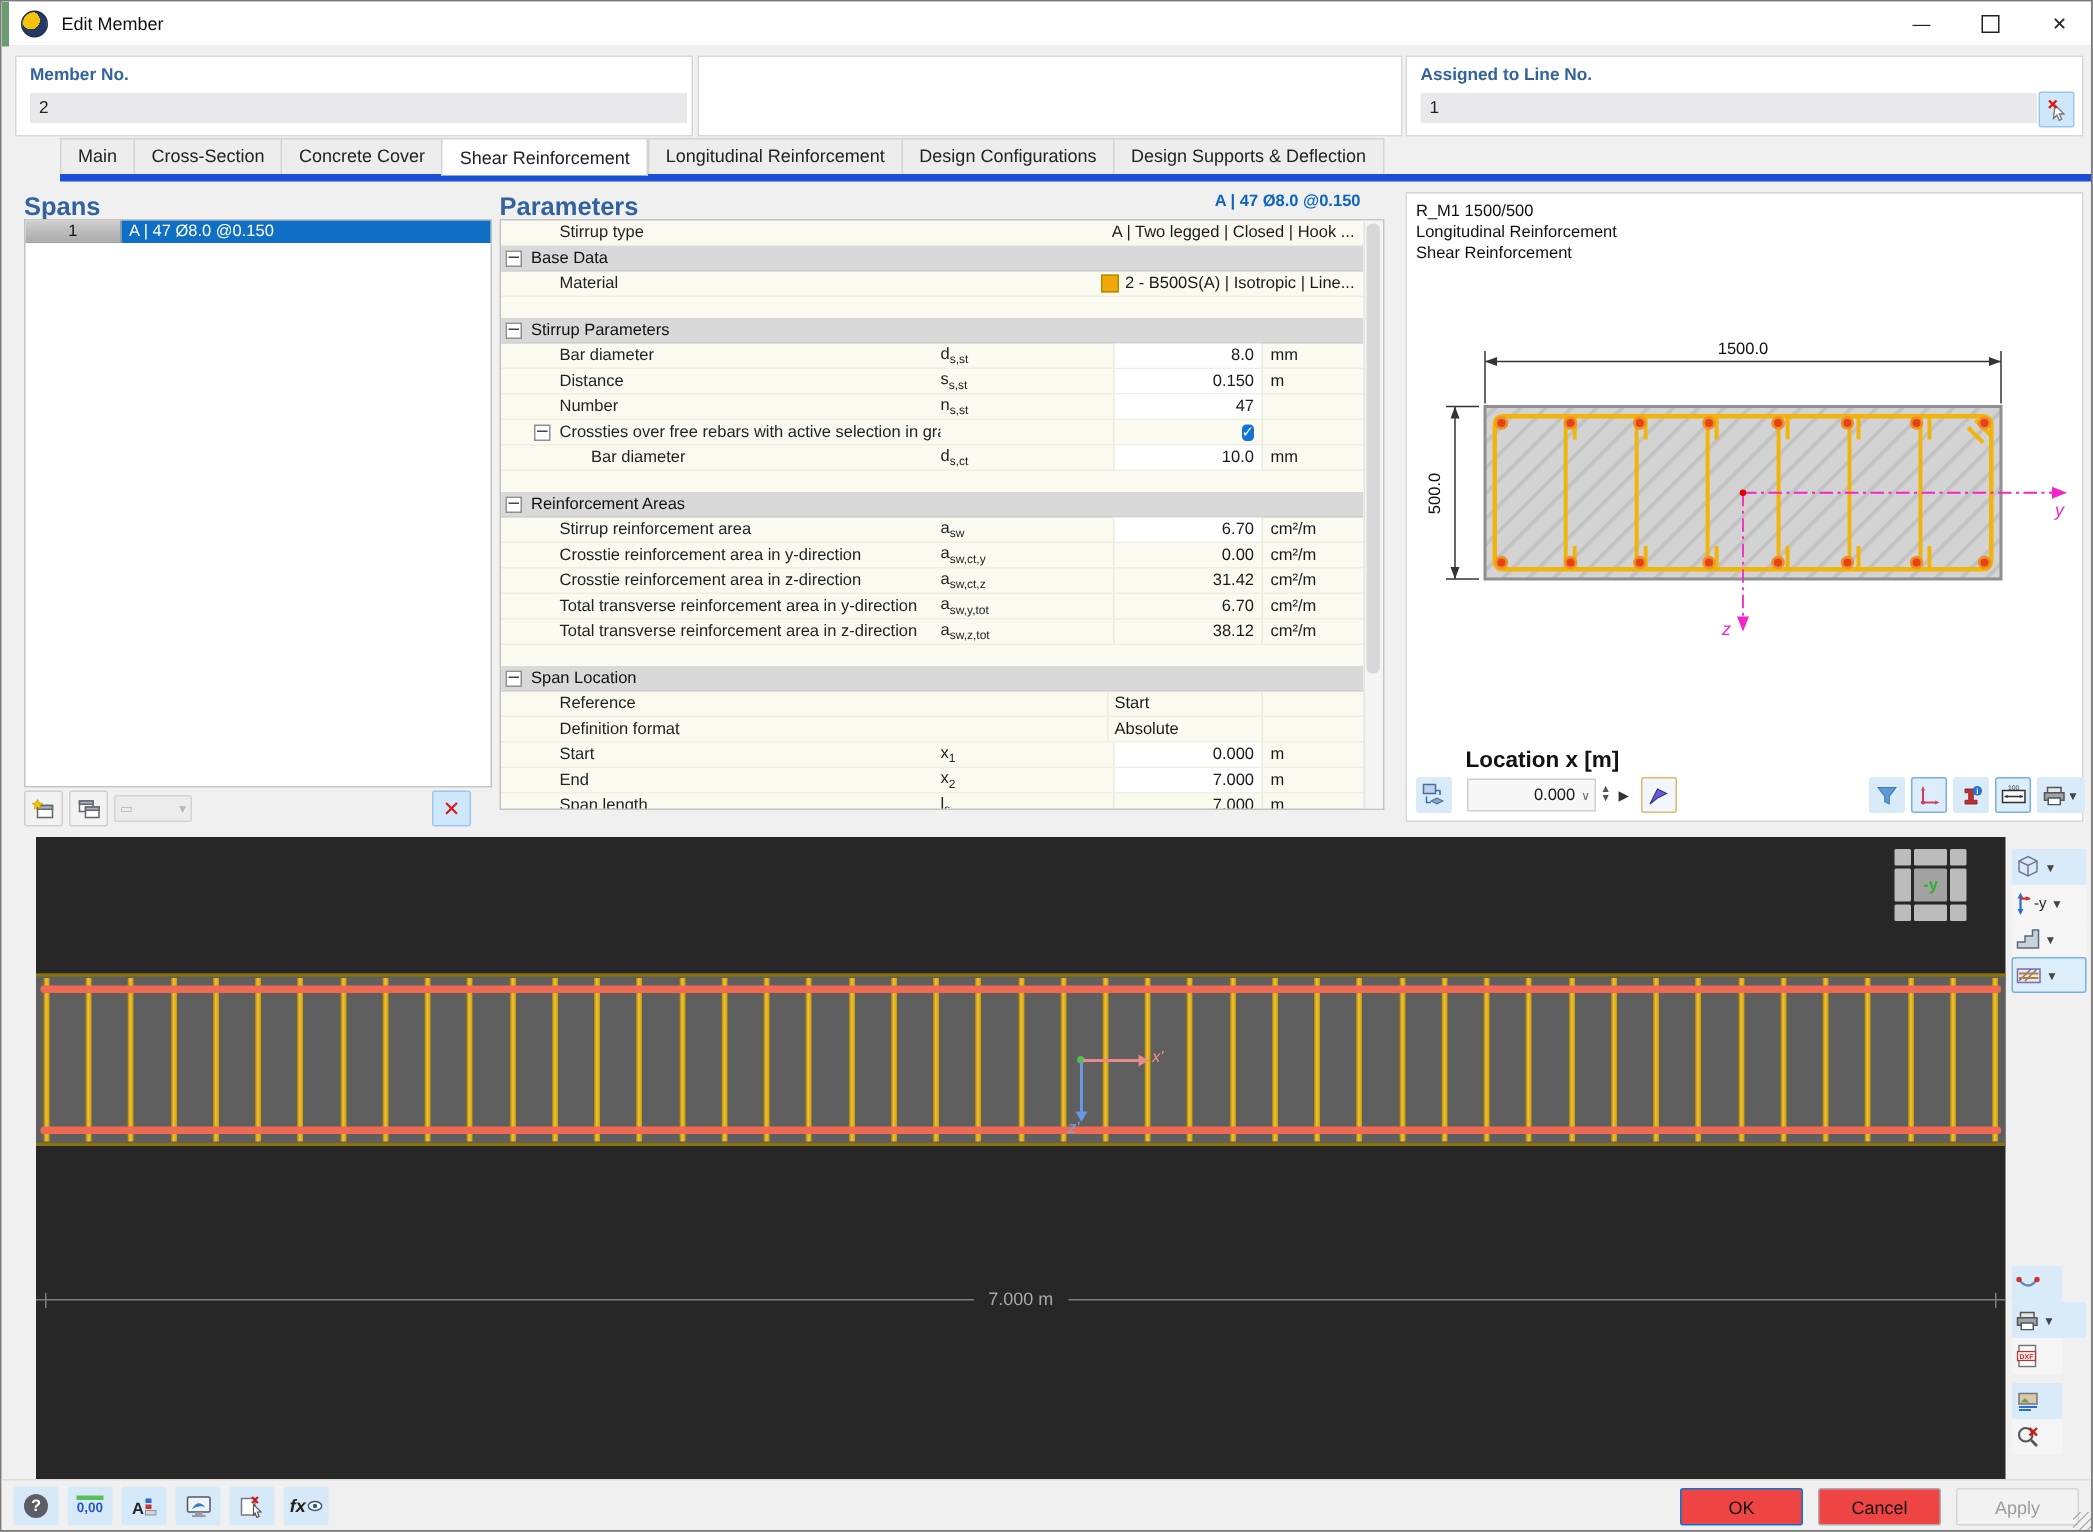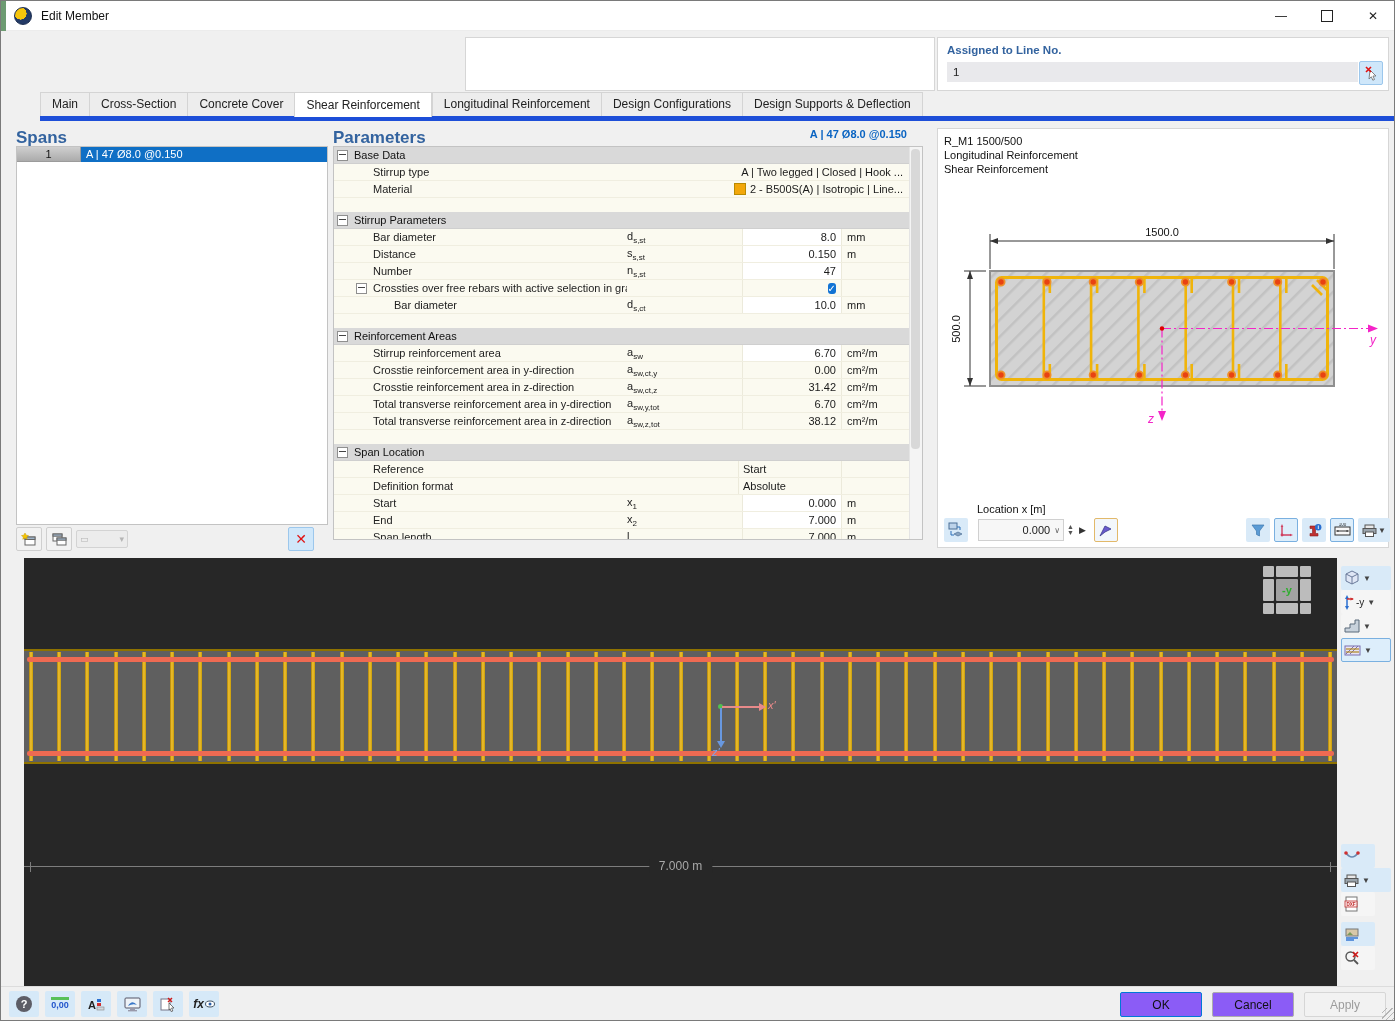--- a/index.html
+++ b/index.html
@@ -82,21 +82,21 @@
   .cb{width:13px;height:13px;background:#1273d4;border-radius:3px;color:#fff;font-size:10px;line-height:13px;
       text-align:center;margin:0 auto;}
   .cb::after{content:"✓";}
   .pscroll{position:absolute;right:0;top:0;width:12px;height:100%;background:#f4f4f4;border-left:1px solid #e4e4e4;}
   .pthumb{position:absolute;left:1px;top:2px;width:9px;height:300px;background:#d8d8d8;border-radius:4px;}
 
   
   .preview-panel{left:936px;top:127px;width:452px;height:420px;background:#fff;border:1px solid #d6d6d6;}
   .pv-line{position:absolute;left:6px;font-size:11px;color:#111;white-space:nowrap;}
   .pv-footer{position:absolute;left:0;bottom:4px;width:452px;height:26px;display:flex;align-items:center;}
-  .pv-loclabel{position:absolute;left:39px;bottom:32px;font-size:11px;color:#111;}
+  .pv-loclabel{position:absolute;left:39px;bottom:32px;font-size:15px;color:#111;font-weight:bold;}
   .pv-combo{display:flex;align-items:center;height:20px;background:#f7f7f7;border:1px solid #d0d0d0;
             font-size:11px;padding:0 3px;gap:4px;}
   .mini-btn{width:22px;height:22px;background:#d9eaf8;border:1px solid transparent;border-radius:2px;
             display:flex;align-items:center;justify-content:center;flex:none;}
   .mini-btn.toggled{border:1px solid #7ab0e0;background:#ddeefb;}
   .caret{font-size:8px;color:#444;margin-left:1px;}
 
   
   .viewport{left:23px;top:557px;width:1313px;height:428px;background:#272727;overflow:hidden;}
   .beam{position:absolute;left:0;top:91px;width:100%;height:111px;background:#5f5f5f;
@@ -131,21 +131,21 @@
   .rs-btn{position:absolute;left:0;width:46px;height:22px;display:flex;align-items:center;
           background:#d9eaf8;border:1px solid transparent;border-radius:2px;padding-left:2px;gap:2px;}
   .rs-btn.plain{background:#f5f5f5;}
   .rs-btn.toggled{border:1px solid #7ab0e0;background:#ddeefb;}
 
   
   .statusbar{left:0;top:985px;width:1395px;height:36px;background:#f0f0f0;border-top:1px solid #dcdcdc;}
   .sb-icons{position:absolute;left:8px;top:4px;display:flex;gap:6px;}
   .sb-btn{width:30px;height:26px;background:#d6e9f8;border-radius:2px;display:flex;align-items:center;justify-content:center;}
   .sb-buttons{position:absolute;right:10px;top:5px;display:flex;gap:10px;}
-  .dlg-btn{width:80px;height:23px;border-radius:2px;background:#8b5cf6;border:1px solid #adadad;
+  .dlg-btn{width:80px;height:23px;border-radius:2px;background:#ef4444;border:1px solid #adadad;
            font-size:12px;color:#111;display:flex;align-items:center;justify-content:center;}
   .dlg-btn.default{border:1px solid #0078d7;}
   .dlg-btn.disabled{color:#9c9c9c;background:#f2f2f2;border-color:#d6d6d6;}
   .resize-grip{position:absolute;right:2px;bottom:2px;width:12px;height:12px;
     background:repeating-linear-gradient(135deg,transparent 0 3px,#b5b5b5 3px 4px);}
   .helpmark{width:16px;height:16px;border-radius:50%;background:#5d5d66;color:#fff;font-weight:bold;
             font-size:11px;line-height:16px;text-align:center;}
   .dec-icon{font-size:9px;font-weight:bold;color:#2255cc;border-top:3px solid #58c058;line-height:11px;}
   .fx-icon{font-style:italic;font-weight:bold;font-size:12px;color:#222;}
 </style>
@@ -160,20 +160,24 @@
     <div class="abs title-text">Edit Member</div>
     <div class="win-controls abs" style="right:0;top:0;">
       <div class="win-btn">—</div>
       <div class="win-btn">
           <span class="max-glyph"></span>
         </div>
       <div class="win-btn">✕</div>
     </div>
   </div>
 
+  <div class="abs field-panel fp-left">
+    <div class="field-label">Member No.</div>
+    <div class="field-input" style="width:432px;">2</div>
+  </div>
   <div class="abs field-panel fp-mid"></div>
   <div class="abs field-panel fp-right">
     <div class="field-label">Assigned to Line No.</div>
     <div class="field-input" style="width:405px;">1</div>
     <div class="pick-btn">
       <svg width="15" height="15" viewBox="0 0 15 15">
         <path d="M6 4 L12 10 L9 10 L10.5 13.5 L8.8 14.2 L7.3 10.8 L5 13 Z" fill="#fff" stroke="#777" stroke-width="0.9"></path>
         <path d="M2 1 L7 6 M7 1 L2 6" stroke="#e01212" stroke-width="1.6"></path>
       </svg>
     </div>
@@ -222,29 +226,29 @@
   </div>
 
   <div class="abs params-panel">
     <div class="params-header">
       <span class="panel-title">Parameters</span>
       <span class="params-sel">A | 47 Ø8.0 @0.150</span>
     </div>
     <div class="params-table">
       <div class="ptable-inner">
 
-        <div class="prow prow-sec">
-          <span class="ebox sec-ebox"></span>
-          <span class="sec-title">Base Data</span>
-        </div>
         <div class="prow">
           <div class="c-name">Stirrup type</div>
           <div class="c-valwide">
               <span>A | Two legged | Closed | Hook ...</span>
             </div>
+        </div>
+        <div class="prow prow-sec">
+          <span class="ebox sec-ebox"></span>
+          <span class="sec-title">Base Data</span>
         </div>
         <div class="prow">
           <div class="c-name">Material</div>
           <div class="c-valwide">
             <span class="swatch" style="background: rgb(242, 167, 10);"></span>
             <span>2 - B500S(A) | Isotropic | Line...</span>
           </div>
         </div>
         <div class="prow prow-gap"></div>
 

